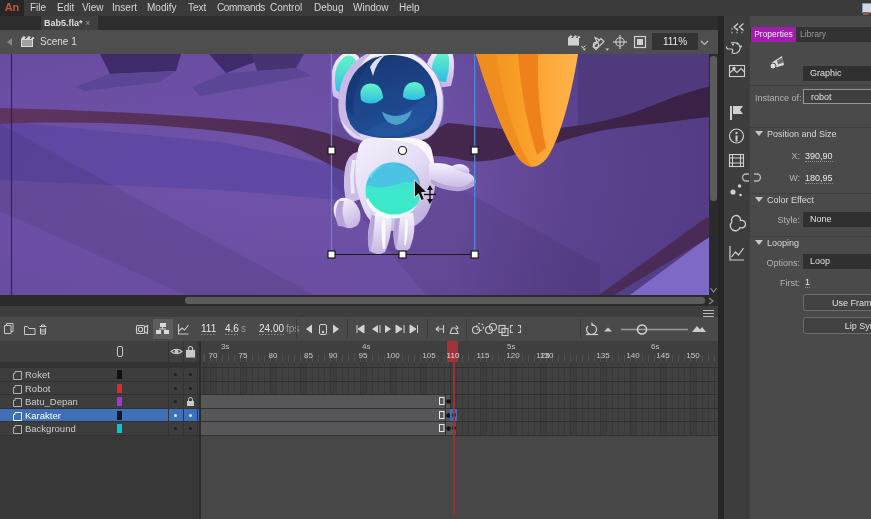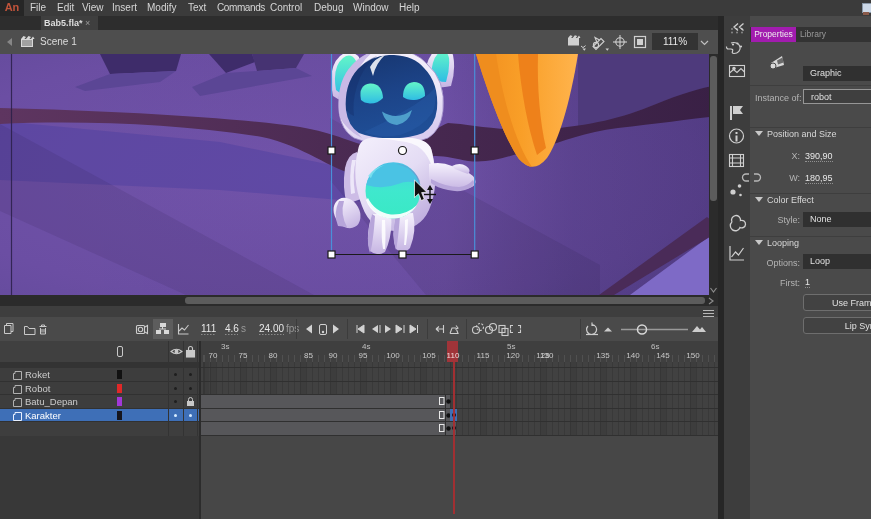--- a/index.html
+++ b/index.html
@@ -481,20 +481,29 @@
       </div>
     <div class="lrow" style="top:40.5px;background:#3e6fb7;color:#fff">
         <span class="nm">Karakter</span>
       <svg class="abs" style="left:12px;top:2px" width="11" height="11">
           <path d="M1.5,3.5 h1.5 v-2 h6.5 v8 h-8 z" fill="none" stroke="#e8f0ff"></path>
         </svg>
       <span class="sw" style="background:#15151d"></span>
         <span class="dot" style="left:174px;background:#d8ecff"></span>
         <span class="dot" style="left:189px;background:#d8ecff"></span>
       </div>
+    <div class="lrow" style="top:54px">
+        <span class="nm">Background</span>
+      <svg class="abs" style="left:12px;top:2px" width="11" height="11">
+          <path d="M1.5,3.5 h1.5 v-2 h6.5 v8 h-8 z" fill="none" stroke="#b0b0b0"></path>
+        </svg>
+      <span class="sw" style="background:#00c8d8"></span>
+        <span class="dot" style="left:174px"></span>
+        <span class="dot" style="left:189px"></span>
+      </div>
   </div>
   <div class="abs" id="belowL"></div>
   <div class="abs" style="left:0;top:56px;width:201px;height:6px;background:#333"></div>
   <div class="abs" style="left:199px;top:35px;width:2px;height:178px;background:#2c2c2c"></div>
   <div class="abs" style="left:168px;top:35px;width:1px;height:95px;background:#333"></div>
   <div class="abs" style="left:183px;top:35px;width:1px;height:95px;background:#333"></div>
   <div class="abs" style="left:197px;top:35px;width:1px;height:95px;background:#333"></div>
   <svg class="abs" style="left:703px;top:3px" width="12" height="9">
     <g stroke="#b8b8b8">
         <line x1="0" y1="1.5" x2="11" y2="1.5"></line>

